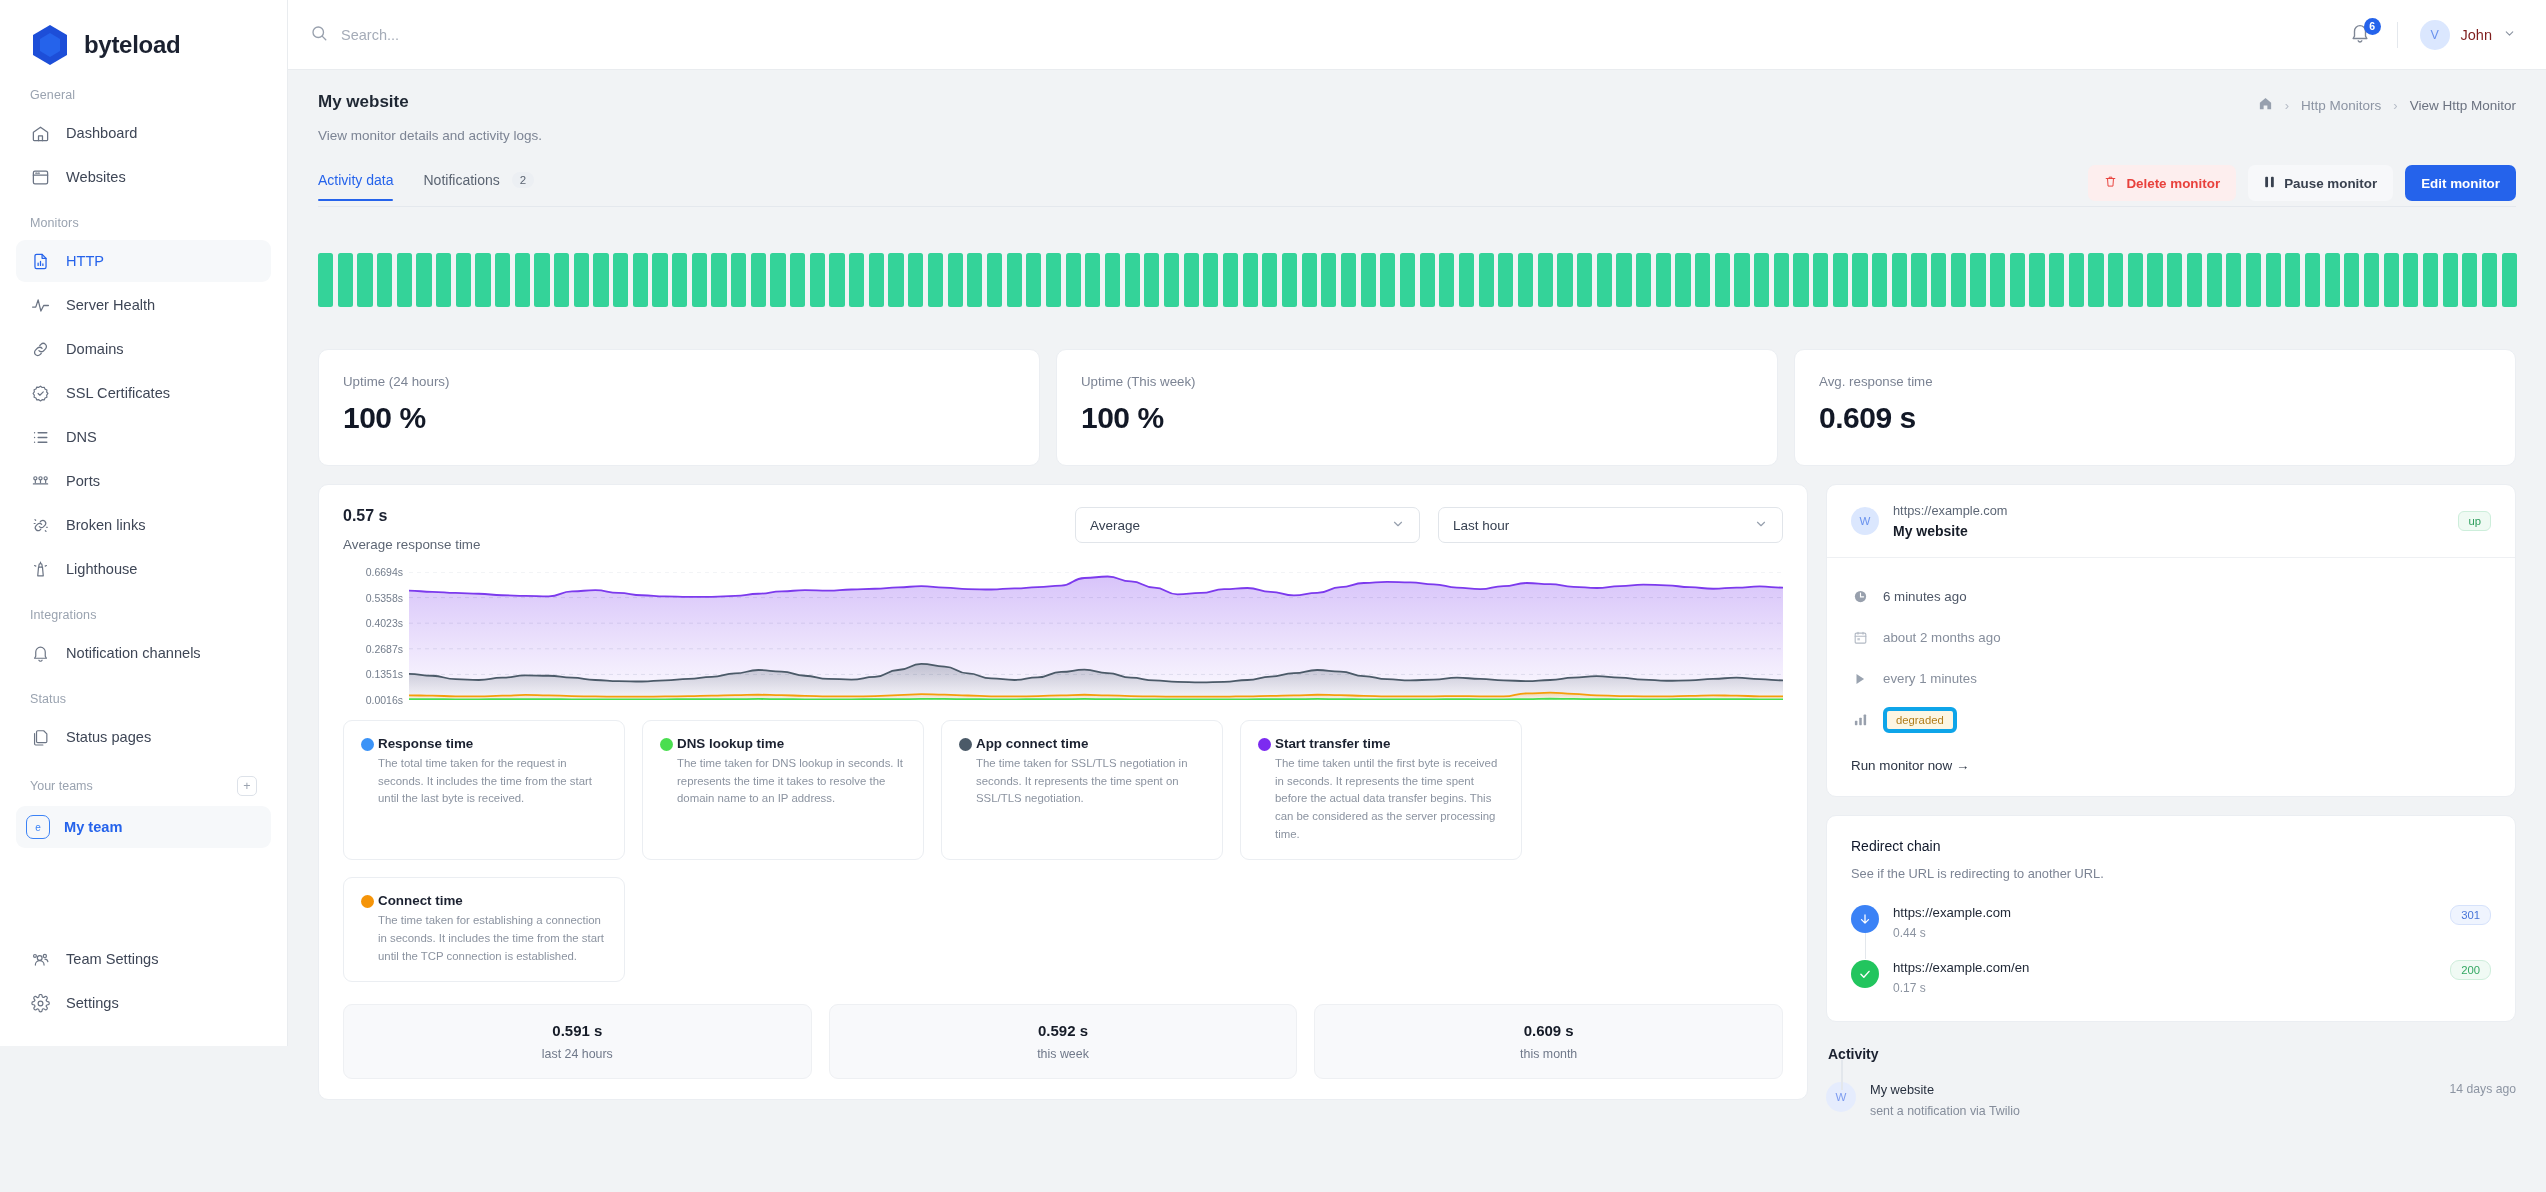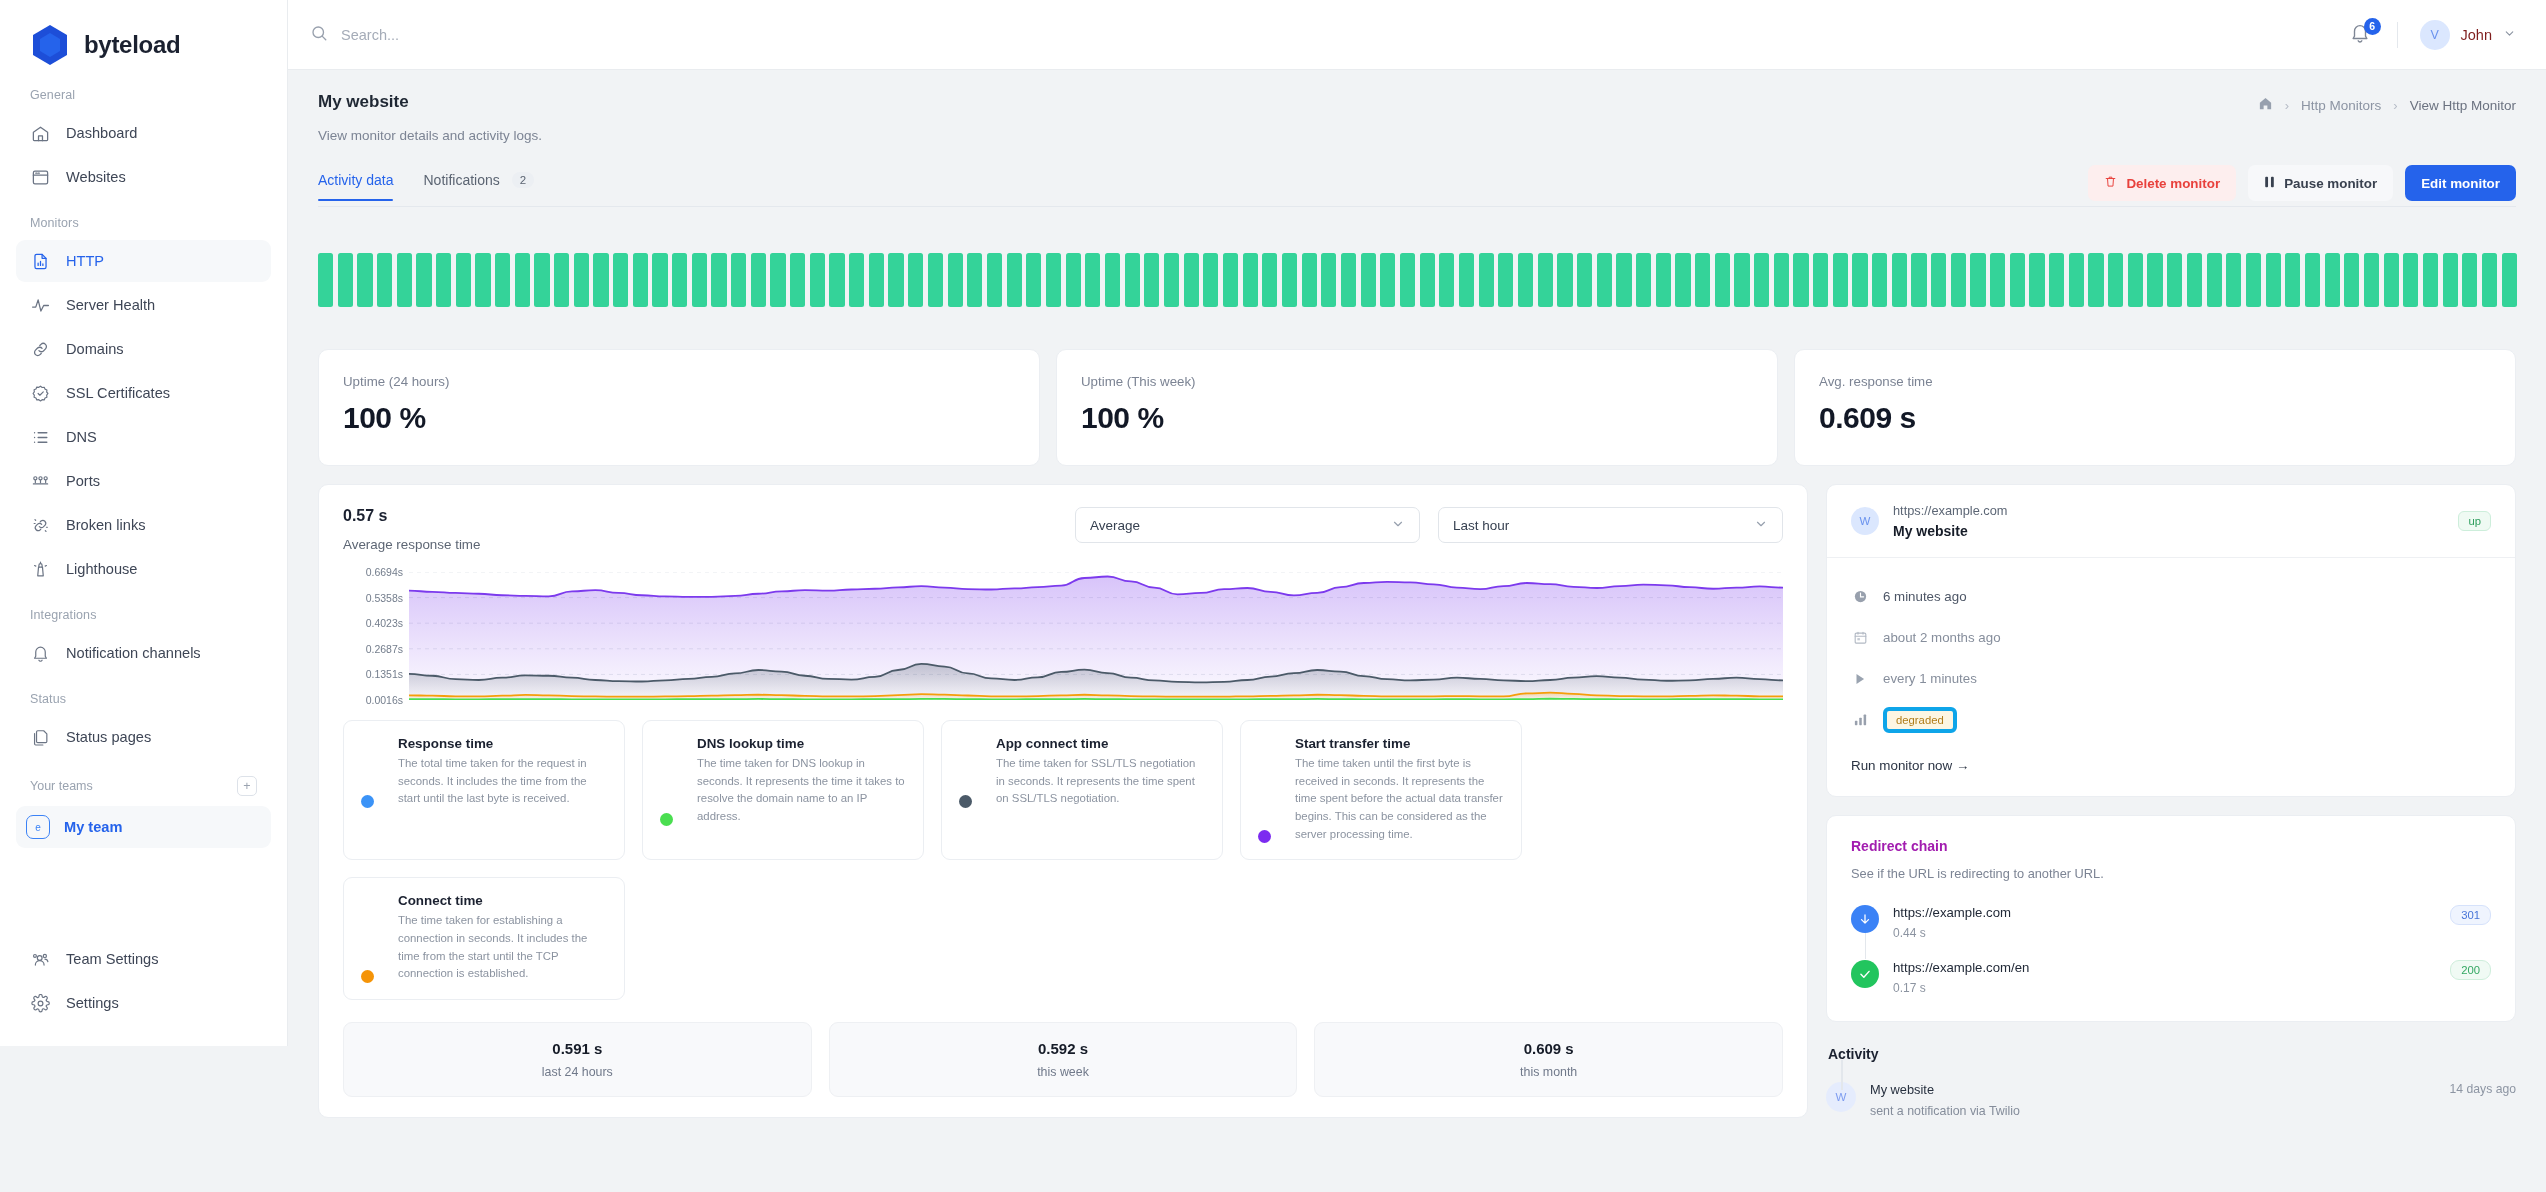--- a/index.html
+++ b/index.html
@@ -141,21 +141,21 @@
   .plot-wrap { display:flex; margin-top: 20px; }
   .y-axis { width: 66px; position: relative; height: 128px; }
   .y-tick { position:absolute; right: 6px; font-size: 10.5px; color:#737d8c; transform: translateY(-50%); white-space:nowrap;}
   .plot { flex:1 1 auto; position:relative; height: 128px; }
   .plot svg { display:block; width:100%; height:128px; }
 
   
   .legend-grid { display:flex; flex-wrap: wrap; gap: 17px; margin-top: 20px; }
   .legend-card { border:1px solid #ebeef2; border-radius: 9px; padding: 15px 17px 16px; width: 282px; }
   .legend-card.tall { min-height: 82px; }
-  .legend-top { display:flex; align-items:flex-end; gap: 24px; }
+  .legend-top { display:flex; align-items:flex-start; gap: 4px; }
   .dot { width: 13px; height:13px; border-radius:50%; flex-shrink:0; margin-top:2px; }
   .legend-title { font-size: 13.4px; font-weight:700; color:#1b2130; }
   .legend-desc { font-size: 11.4px; color:#8b93a0; line-height:1.55; margin-top: 4px; }
 
   
   .summary-row { display:flex; gap: 17px; margin-top: 22px; }
   .summary-card { flex:1 1 0; background:#f8f9fb; border:1px solid #eef0f3; border-radius: 9px;
     padding: 17px; text-align:center; }
   .summary-val { font-size: 15px; font-weight:700; color:#161c28; }
   .summary-lab { font-size: 12.4px; color:#6e7embre; color:#70798a; margin-top: 8px; }
@@ -171,21 +171,21 @@
 
   .mon-body { padding: 18px 24px 22px; }
   .mon-row { display:flex; align-items:center; gap: 14px; height: 41px; }
   .mon-ico { width:18px; height:18px; display:flex; align-items:center; justify-content:center; color:#9aa3b0;}
   .mon-txt { font-size: 13.3px; color:#4d5666; }
   .mon-txt.muted { color:#868e9c; }
   .pill-warn { background:#fdf6e3; color:#b07c18; border:4px solid #0ea5e9; font-size:11.3px; padding:3px 9px; border-radius:6px;}
   .run-link { font-size: 13.4px; color:#2b3444; cursor:pointer; margin-top: 18px; display:inline-block;}
 
   .redirect-panel { margin-top: 18px; padding: 22px 24px 26px; }
-  .rp-title { font-size: 14px; font-weight:700; color:#a21caf; }
+  .rp-title { font-size: 14px; font-weight:400; color:#0f172a; }
   .rp-sub { font-size: 12.8px; color:#7c8494; margin-top: 12px; }
   .chain { margin-top: 24px; position:relative; }
   .chain-item { display:flex; align-items:flex-start; gap: 14px; position:relative; }
   .chain-item + .chain-item { margin-top: 20px; }
   .chain-dot { width: 28px; height:28px; border-radius:50%; display:flex; align-items:center;
     justify-content:center; color:#fff; flex-shrink:0; z-index:2; }
   .chain-line { position:absolute; left: 13.5px; top: 28px; width:1.5px; height: 26px; background:#e3e7ec; z-index:1;}
   .chain-url { font-size: 13.2px; color:#222a38; }
   .chain-time { font-size: 12px; color:#8b93a0; margin-top: 6px; }
   .code-pill { margin-left:auto; font-size: 11.3px; padding: 3px 10px; border-radius: 9px; }

